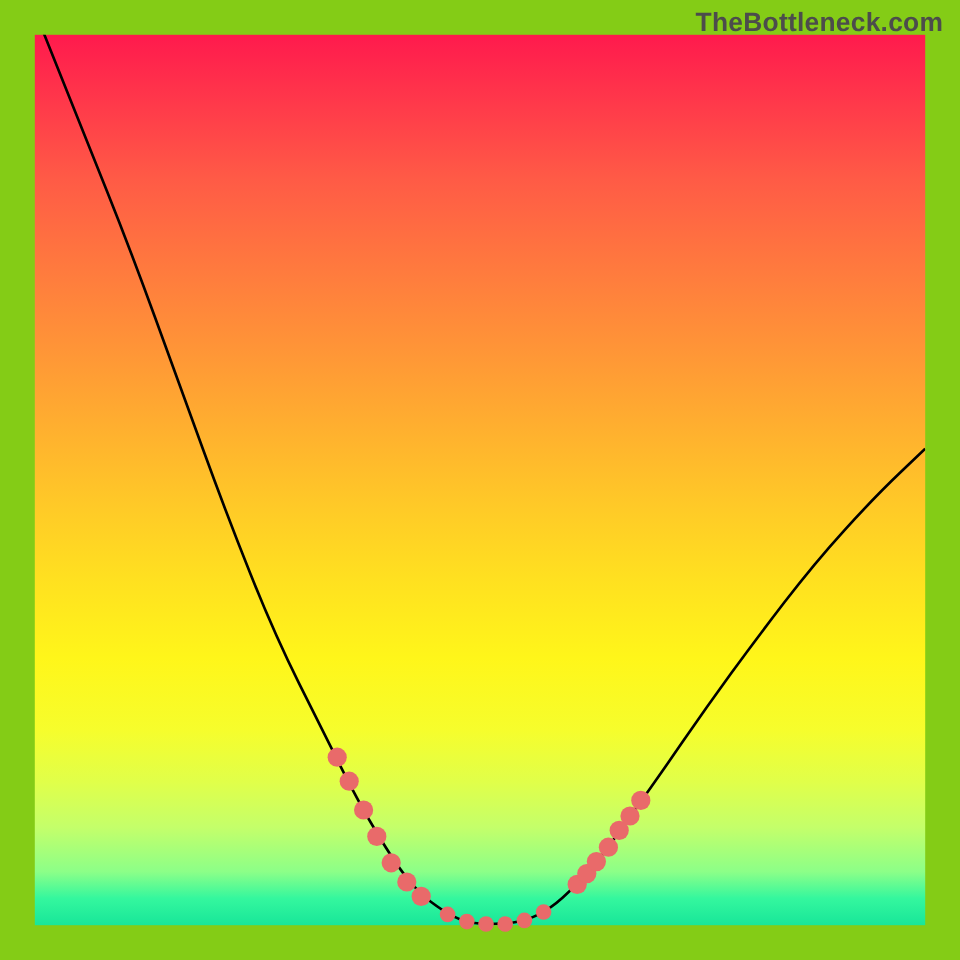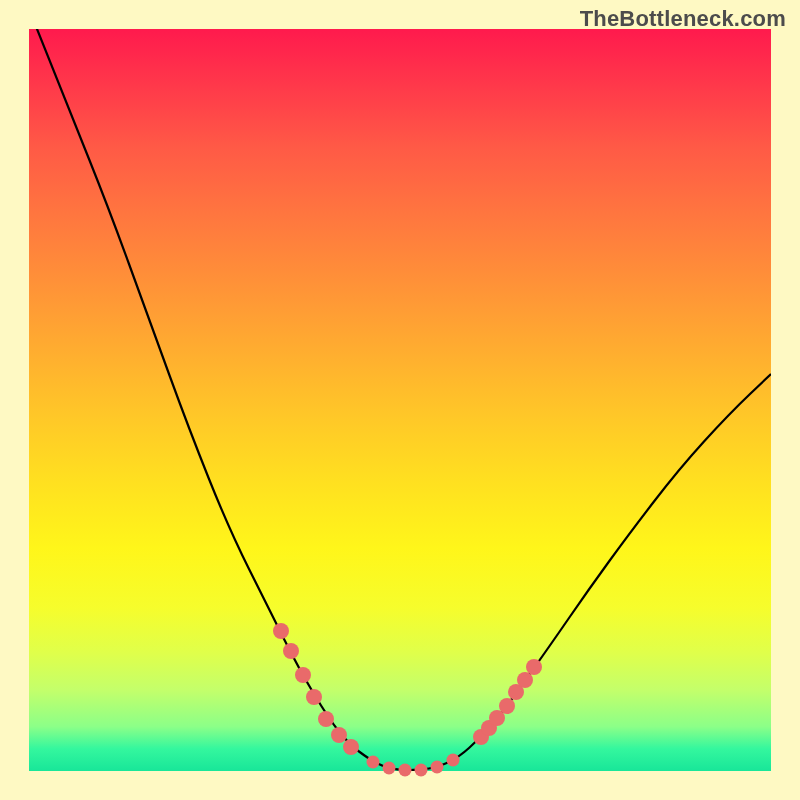--- a/index.html
+++ b/index.html
@@ -8,21 +8,21 @@
     width: 800px;
     height: 800px;
     background: #000;
     font-family: Arial, Helvetica, sans-serif;
     overflow: hidden;
   }
   .frame {
     position: relative;
     width: 800px;
     height: 800px;
-    background: #fef9c3;
+    background: #84cc16;
   }
   .watermark {
     position: absolute;
     top: 6px;
     right: 14px;
     color: #4c4c4c;
     font-size: 22px;
     font-weight: 600;
     letter-spacing: 0.2px;
     z-index: 10;

